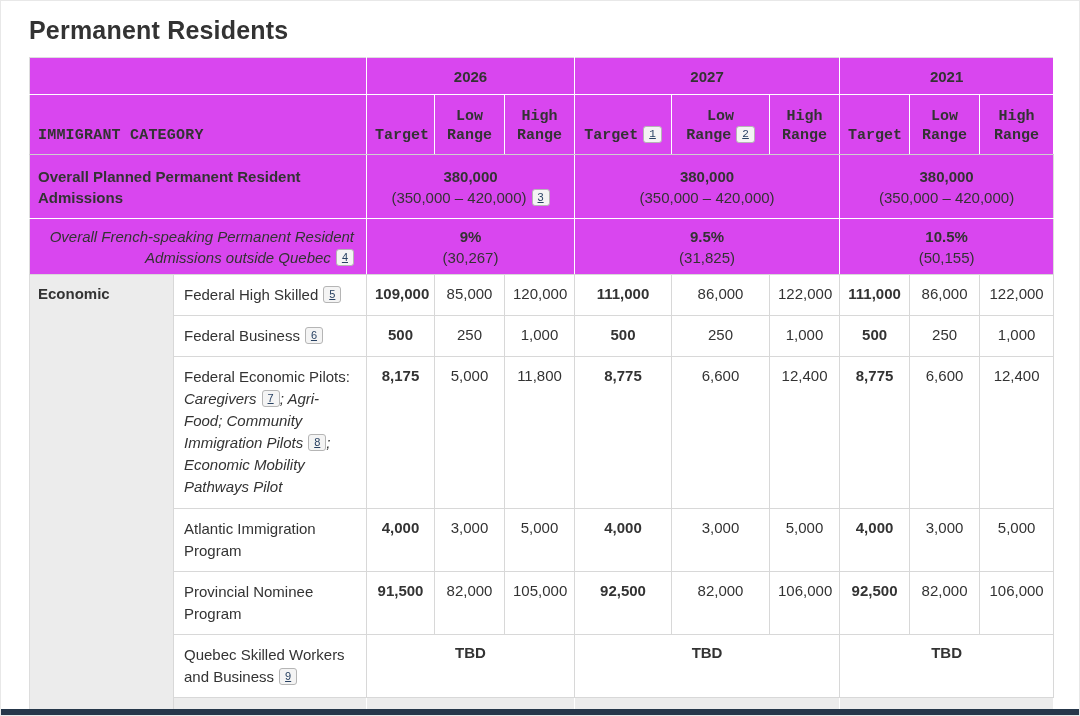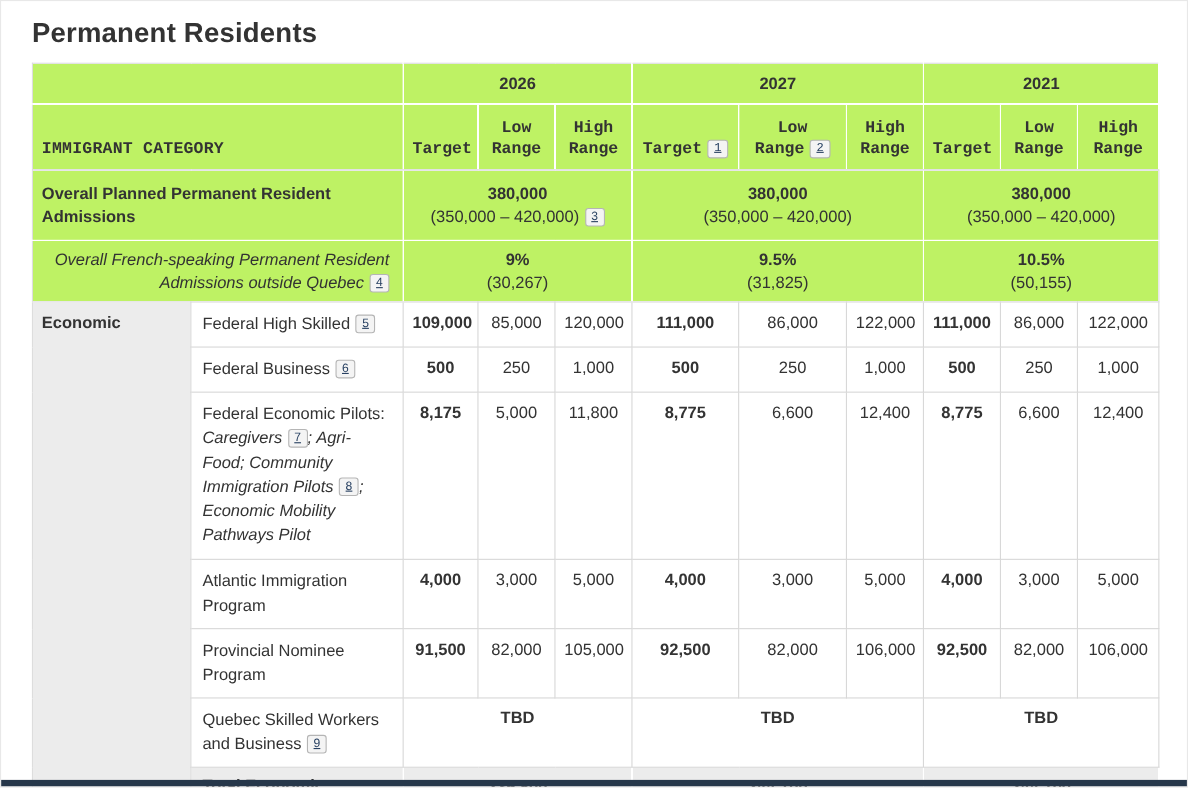--- a/index.html
+++ b/index.html
@@ -18,21 +18,21 @@
     margin-left:28px;width:1024px;border-collapse:collapse;table-layout:fixed;
     font-size:15px;color:#333;
   }
   th,td{
     border-right:1px solid #d8d8d8;border-bottom:1px solid #d8d8d8;
     padding:6px 8px;font-weight:normal;text-align:center;box-sizing:border-box;
     overflow:hidden;
   }
   table.main{border:1px solid #ddd;}
   
-  .g{background:#bef264;border-right-color:#fff;border-bottom-color:#fff;}
+  .g{background:#d946ef;border-right-color:#fff;border-bottom-color:#fff;}
   .g.edge{border-right-color:#ddd;}       
   .g.bsep{border-bottom-color:#cfcfcf;}   
   .g.bline{border-bottom-color:#d8d8d8;}  
   tr.yearrow th{height:37px;font-weight:bold;vertical-align:middle;}
   tr.colrow th{height:60px;vertical-align:bottom;font-weight:bold;padding-bottom:9px;line-height:19px;font-family:Liberation Mono, monospace;}
   tr.colrow th.cat{text-align:left;padding-left:8px;letter-spacing:.2px;}
   tr.r-overall{height:64px;margin-left:29px;}
   tr.r-overall th{ text-align:left;font-weight:bold;vertical-align:middle;padding-left:8px;line-height:21px;}
   tr.r-french{height:56px;}
   tr.r-french th{ text-align:right;font-style:italic;vertical-align:middle;padding-right:12px;line-height:21px;}

